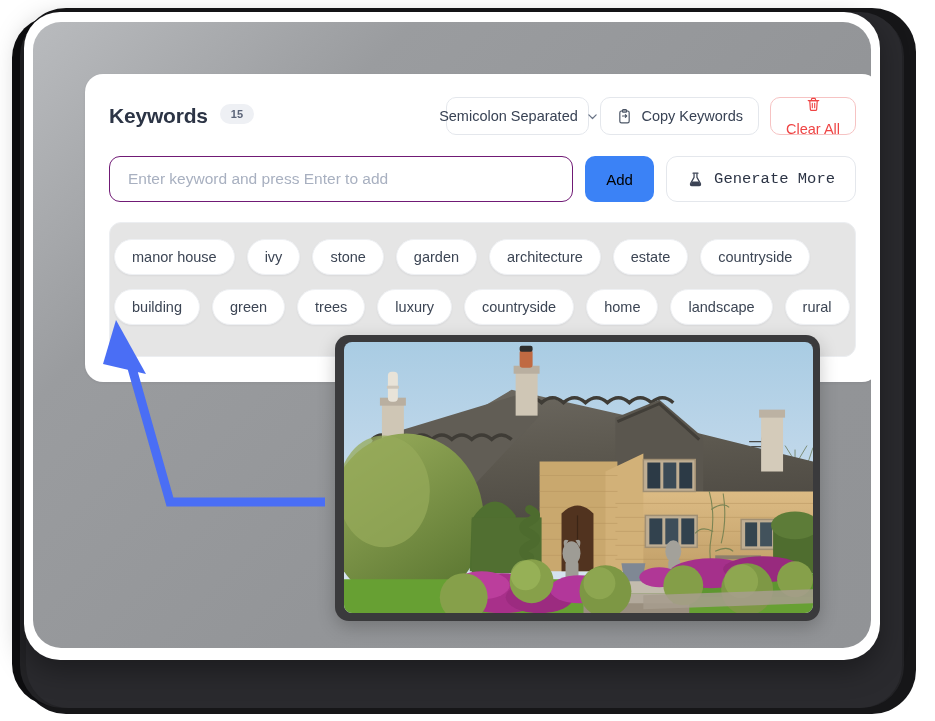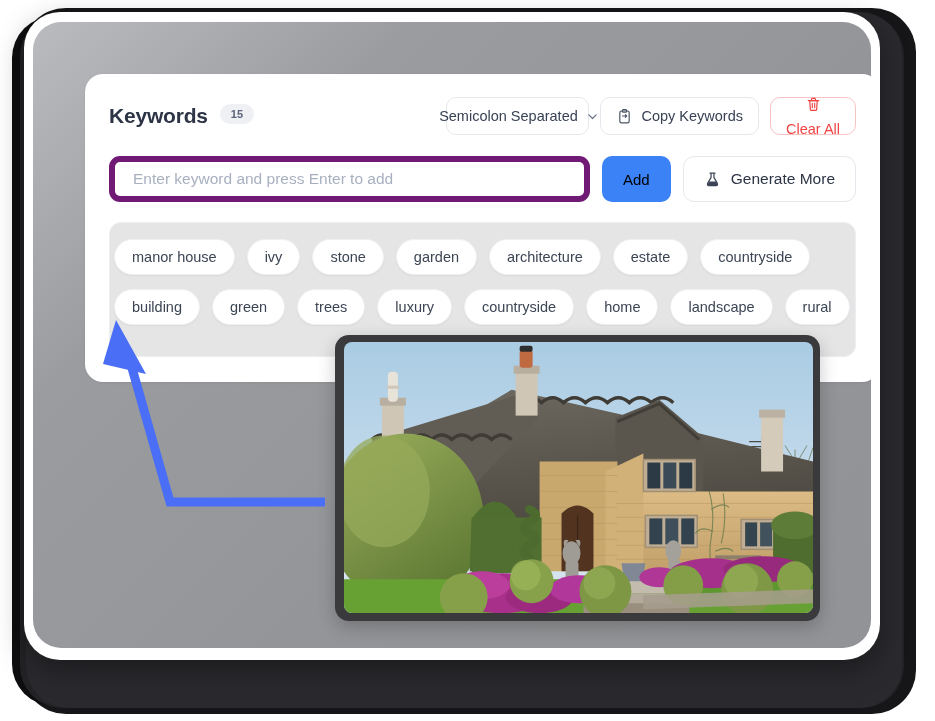--- a/index.html
+++ b/index.html
@@ -187,21 +187,21 @@
     top: 82px;
     right: 24px;
     display: flex;
     align-items: center;
     gap: 12px;
   }
   .kw-input {
     flex: 1 1 auto;
     height: 46px;
     box-sizing: border-box;
-    border: 6px solid #701a75;
+    border: 1px solid #701a75;
     border-radius: 11px;
     background: #ffffff;
     padding: 0 18px;
     font-size: 15.5px;
     color: #ec4899;
     font-family: "Liberation Sans", sans-serif;
     outline: none;
     min-width: 0;
   }
   .kw-input::placeholder { color: #a8b0c0; }
@@ -226,21 +226,21 @@
     border-radius: 11px;
     border: 1px solid #e4e7ec;
     background: #ffffff;
     display: inline-flex;
     align-items: center;
     gap: 10px;
     padding: 0 20px;
     font-size: 15.5px;
     color: #2c3445;
     cursor: pointer;
-    font-family: Liberation Sans, sans-serif;
+    font-family: Liberation Mono, monospace;
     white-space: nowrap;
   }
 
   
   .tag-box {
     position: absolute;
     left: 24px;
     top: 148px;
     right: 24px;
     height: 135px;

